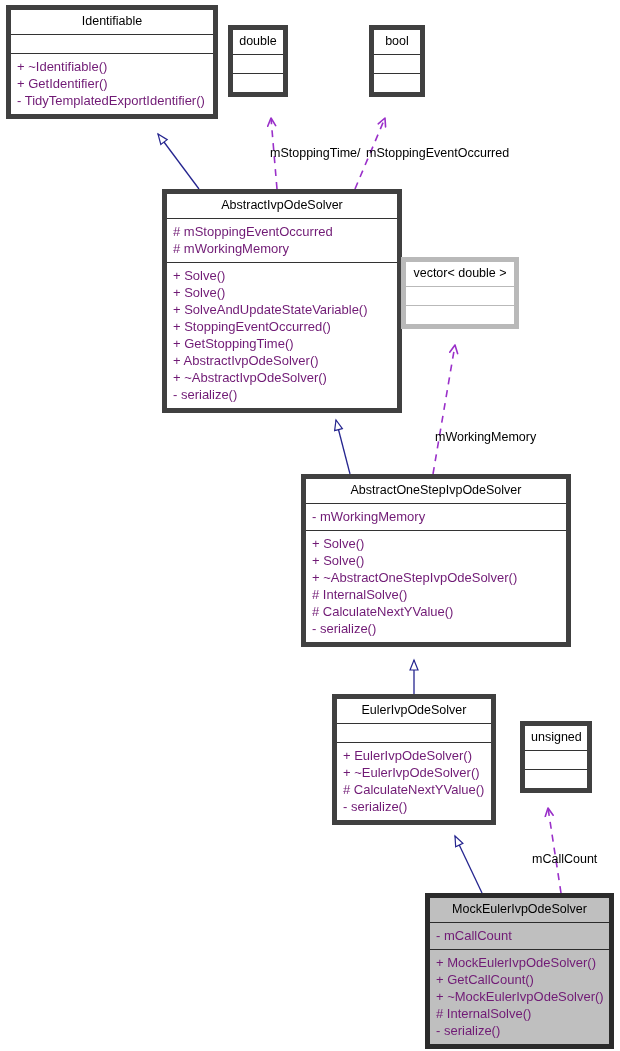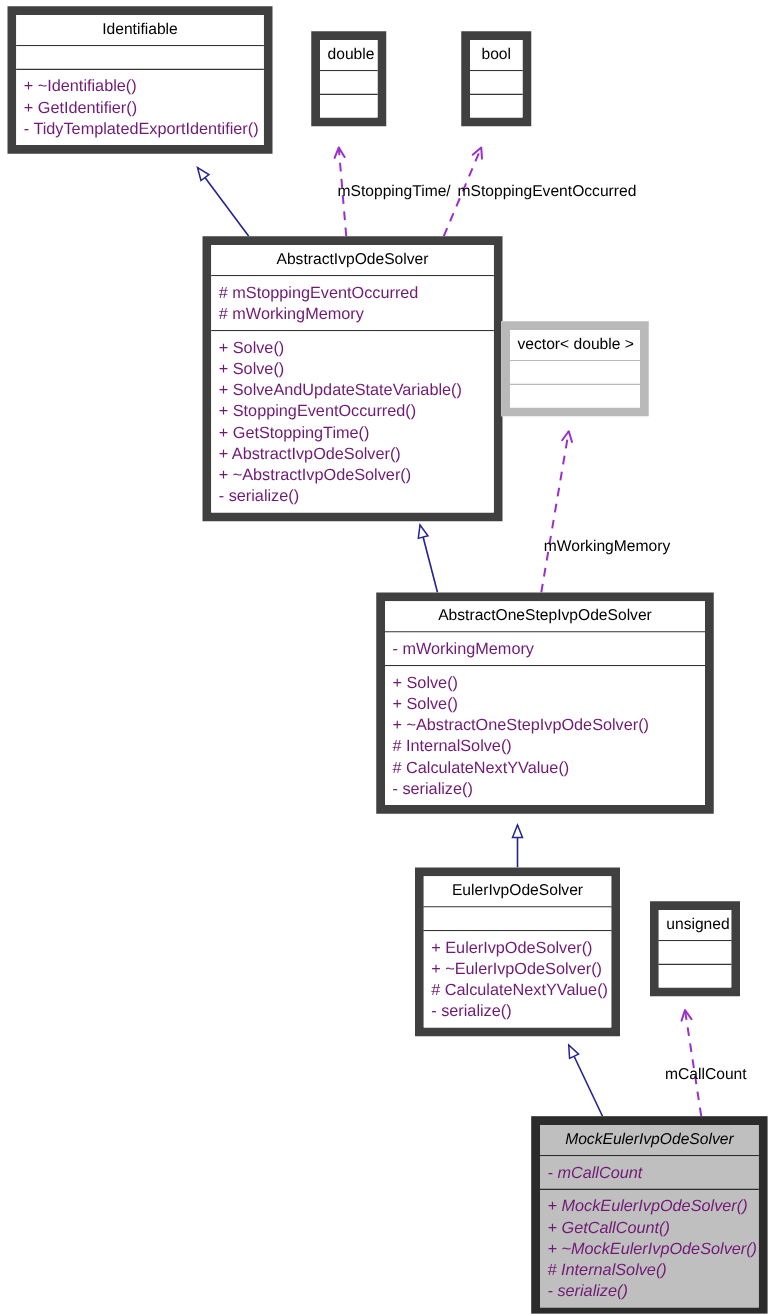--- a/index.html
+++ b/index.html
@@ -22,21 +22,21 @@
     left: 0;
     top: 0;
     width: 620px;
     height: 1051px;
     pointer-events: none;
   }
   .node {
     position: absolute;
     box-sizing: border-box;
     background: #ffffff;
-    border: 7px solid #0c4a6e;
+    border: 5px solid #0c4a6e;
     display: flex;
     flex-direction: column;
   }
   .node.plain {
     border-color: #404040;
   }
   .node.light {
     border-color: #b9b9b9;
   }
   .node.highlight {
@@ -141,21 +141,21 @@
     <div class="divider"></div>
     <div class="compartment comp-attrs empty"></div>
     <div class="divider"></div>
     <div class="compartment comp-ops">
       <div class="member">+ ~Identifiable()</div>
       <div class="member">+ GetIdentifier()</div>
       <div class="member">- TidyTemplatedExportIdentifier()</div>
     </div>
   </div>
 
-  <div class="node plain" style="left:249px; top:25px; width:60px;">
+  <div class="node plain" style="left:228px; top:25px; width:60px;">
     <div class="compartment comp-title">double</div>
     <div class="divider"></div>
     <div class="compartment comp-attrs empty"></div>
     <div class="divider"></div>
     <div class="compartment comp-ops empty"></div>
   </div>
 
   <div class="node plain" style="left:369px; top:25px; width:56px;">
     <div class="compartment comp-title">bool</div>
     <div class="divider"></div>
@@ -241,21 +241,21 @@
     <div class="divider"></div>
     <div class="compartment comp-attrs empty"></div>
     <div class="divider"></div>
     <div class="compartment comp-ops empty"></div>
   </div>
 
   <div class="edge-label" style="left:532px; top:852px;">
     <span>mCallCount</span>
   </div>
 
-  <div class="node highlight" style="left:425px; top:893px; width:189px;font-style:italic;">
+  <div class="node highlight" style="left:425px; top:893px; width:189px;">
     <div class="compartment comp-title">MockEulerIvpOdeSolver</div>
     <div class="divider"></div>
     <div class="compartment comp-attrs">
       <div class="member">- mCallCount</div>
     </div>
     <div class="divider"></div>
     <div class="compartment comp-ops">
       <div class="member">+ MockEulerIvpOdeSolver()</div>
       <div class="member">+ GetCallCount()</div>
       <div class="member">+ ~MockEulerIvpOdeSolver()</div>

